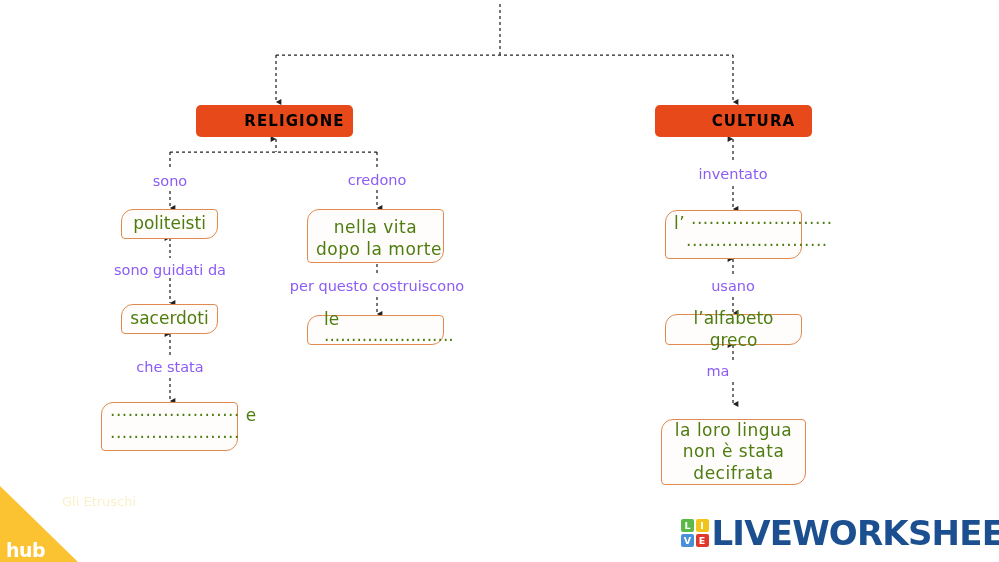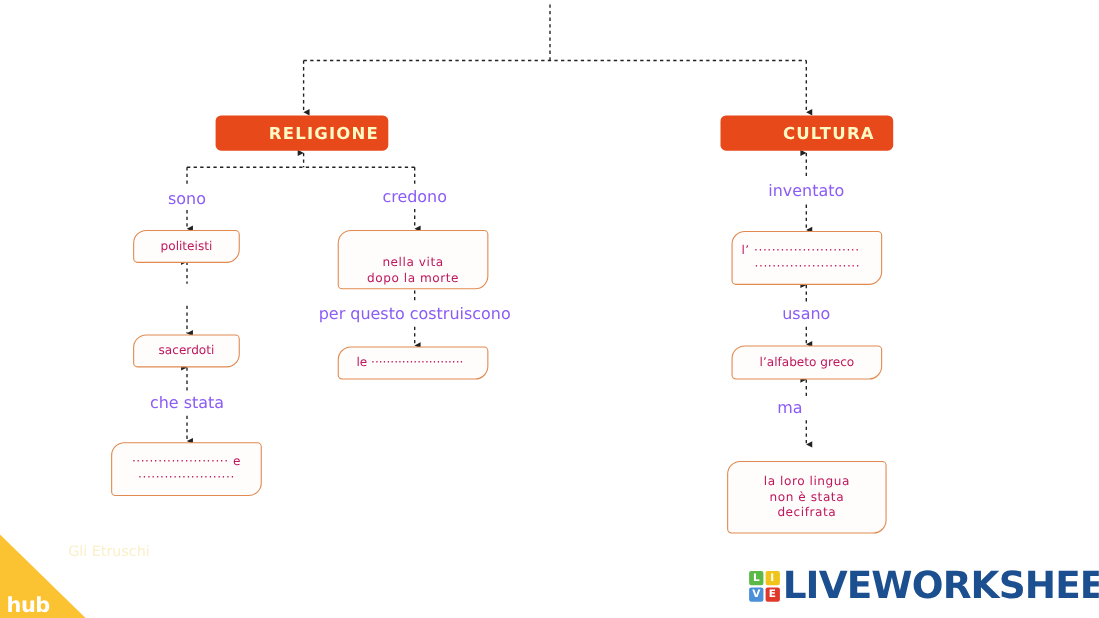--- a/index.html
+++ b/index.html
@@ -26,40 +26,40 @@
     width: 999px;
     height: 562px;
     pointer-events: none;
   }
 
   
   .banner {
     position: absolute;
     background: #E8491B;
     border-radius: 5px;
-    color: #fef9c3;
+    color: #000000;
     font-weight: bold;
     font-size: 15px;
     letter-spacing: 1.1px;
     display: flex;
     align-items: center;
     justify-content: center;
     box-sizing: border-box;
     padding-left: 40px;
   }
 
   
   .node {
     position: absolute;
     box-sizing: border-box;
     border: 1.6px solid #E08A50;
     background: #FFFDFB;
     border-radius: 12px 4px 12px 4px;
-    color: #be185d;
-    font-size: 11px;
+    color: #4d7c0f;
+    font-size: 17px;
     line-height: 1.26;
     display: flex;
     align-items: center;
     justify-content: center;
     text-align: center;
     padding: 2px 8px;
   }
   .node .lines {
     display: block;
     width: 100%;
@@ -222,20 +222,21 @@
   <div class="banner" style="left:196px; top:105px; width:157px; height:32px;">RELIGIONE</div>
 
   <div class="banner" style="left:655px; top:105px; width:157px; height:32px;">CULTURA</div>
 
   <div class="edge-label" style="left:120px; top:173px; width:100px;">sono</div>
 
   <div class="edge-label" style="left:327px; top:172px; width:100px;">credono</div>
 
   <div class="edge-label" style="left:663px; top:166px; width:140px;">inventato</div>
 
+  <div class="edge-label" style="left:70px; top:262px; width:200px;">sono guidati da</div>
 
   <div class="edge-label" style="left:277px; top:278px; width:200px;">per questo costruiscono</div>
 
   <div class="edge-label" style="left:673px; top:278px; width:120px;">usano</div>
 
   <div class="edge-label" style="left:105px; top:359px; width:130px;">che stata</div>
 
   <div class="edge-label" style="left:668px; top:363px; width:100px;">ma</div>
 
   <div class="node" style="left:121px; top:209px; width:97px; height:30px;">

